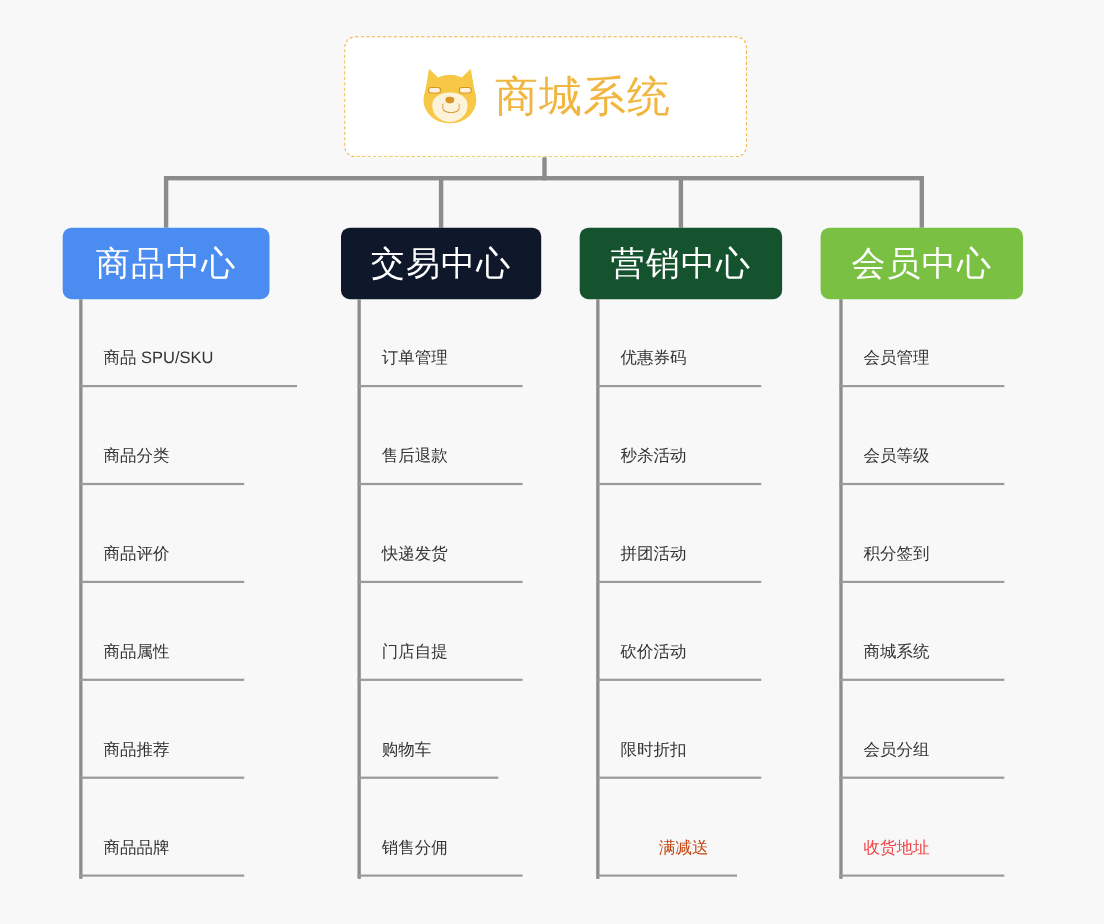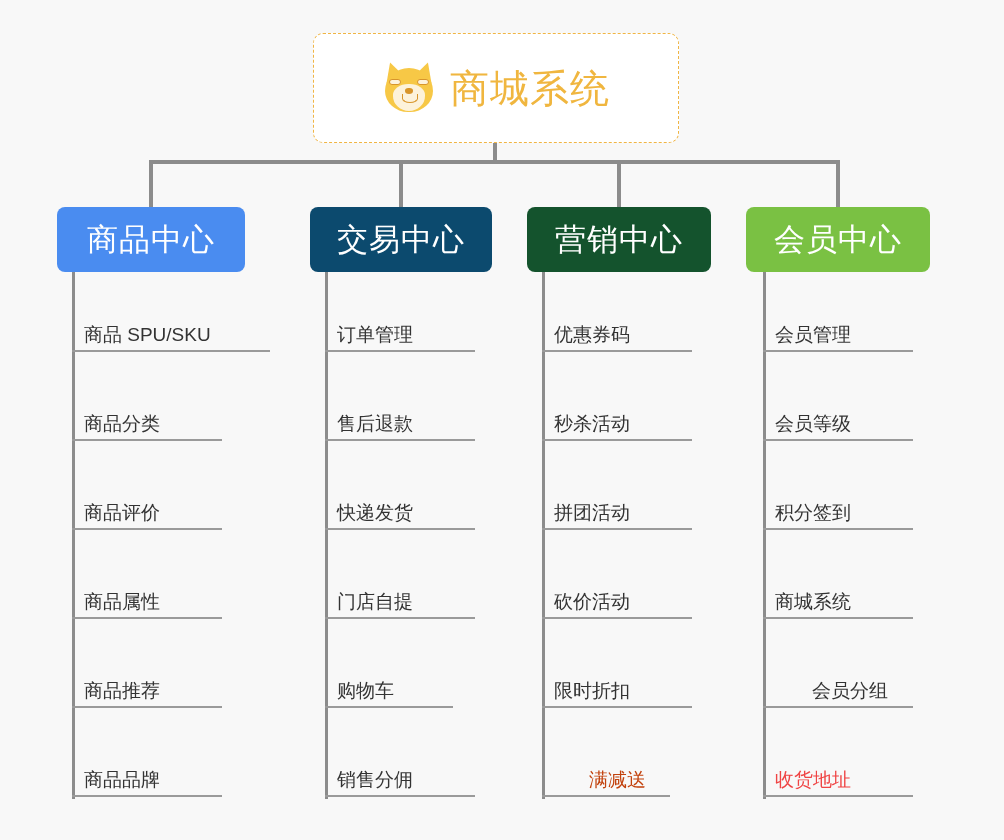--- a/index.html
+++ b/index.html
@@ -144,25 +144,25 @@
     width: 3px;
     background: #8c8c8c;
   }
   .leaf {
     position: absolute;
     height: 0;
   }
   .leaf-label {
     position: absolute;
     left: 0;
-    bottom: 6px;
-    font-size: 19px;
+    bottom: 18px;
+    font-size: 15px;
     color: #333333;
     white-space: nowrap;
-    padding-left: 12px;
+    padding-left: 22px;
     line-height: 1.1;
   }
   .leaf-underline {
     position: absolute;
     left: 0;
     bottom: 0;
     height: 2px;
     background: #9a9a9a;
   }
 </style>
@@ -217,21 +217,21 @@
         <div class="leaf" style="left: 72px; top: 501px; width: 150px;">
           <span class="leaf-label" style="color: rgb(51, 51, 51);">商品推荐</span>
           <div class="leaf-underline" style="width: 150px; background: rgb(154, 154, 154);"></div>
         </div>
         <div class="leaf" style="left: 72px; top: 590px; width: 150px;">
           <span class="leaf-label" style="color: rgb(51, 51, 51);">商品品牌</span>
           <div class="leaf-underline" style="width: 150px; background: rgb(154, 154, 154);"></div>
         </div>
       </div>
       <div class="branch" style="left: 0px;">
-        <div class="branch-header" style="left: 310px; width: 182px; background: #0c4a6e;">交易中心</div>
+        <div class="branch-header" style="left: 310px; width: 182px; background: #0f172a;">交易中心</div>
         <div class="trunk" style="left: 325px; top: 65px; height: 527px; background: rgb(140, 140, 140);"></div>
         <div class="leaf" style="left: 325px; top: 145px; width: 150px;">
           <span class="leaf-label" style="color: rgb(51, 51, 51);">订单管理</span>
           <div class="leaf-underline" style="width: 150px; background: rgb(154, 154, 154);"></div>
         </div>
         <div class="leaf" style="left: 325px; top: 234px; width: 150px;">
           <span class="leaf-label" style="color: rgb(51, 51, 51);">售后退款</span>
           <div class="leaf-underline" style="width: 150px; background: rgb(154, 154, 154);"></div>
         </div>
         <div class="leaf" style="left: 325px; top: 323px; width: 150px;">
@@ -292,21 +292,21 @@
         </div>
         <div class="leaf" style="left: 763px; top: 323px; width: 150px;">
           <span class="leaf-label" style="color: rgb(51, 51, 51);">积分签到</span>
           <div class="leaf-underline" style="width: 150px; background: rgb(154, 154, 154);"></div>
         </div>
         <div class="leaf" style="left: 763px; top: 412px; width: 150px;">
           <span class="leaf-label" style="color: rgb(51, 51, 51);">商城系统</span>
           <div class="leaf-underline" style="width: 150px; background: rgb(154, 154, 154);"></div>
         </div>
         <div class="leaf" style="left: 763px; top: 501px; width: 150px;">
-          <span class="leaf-label" style="color: rgb(51, 51, 51); margin-left: 37px;">会员分组</span>
+          <span class="leaf-label" style="color: rgb(51, 51, 51);">会员分组</span>
           <div class="leaf-underline" style="width: 150px; background: rgb(154, 154, 154);"></div>
         </div>
         <div class="leaf" style="left: 763px; top: 590px; width: 150px;">
           <span class="leaf-label" style="color: #ef4444;">收货地址</span>
           <div class="leaf-underline" style="width: 150px; background: rgb(154, 154, 154);"></div>
         </div>
       </div>
     </div>
 
 </div>

